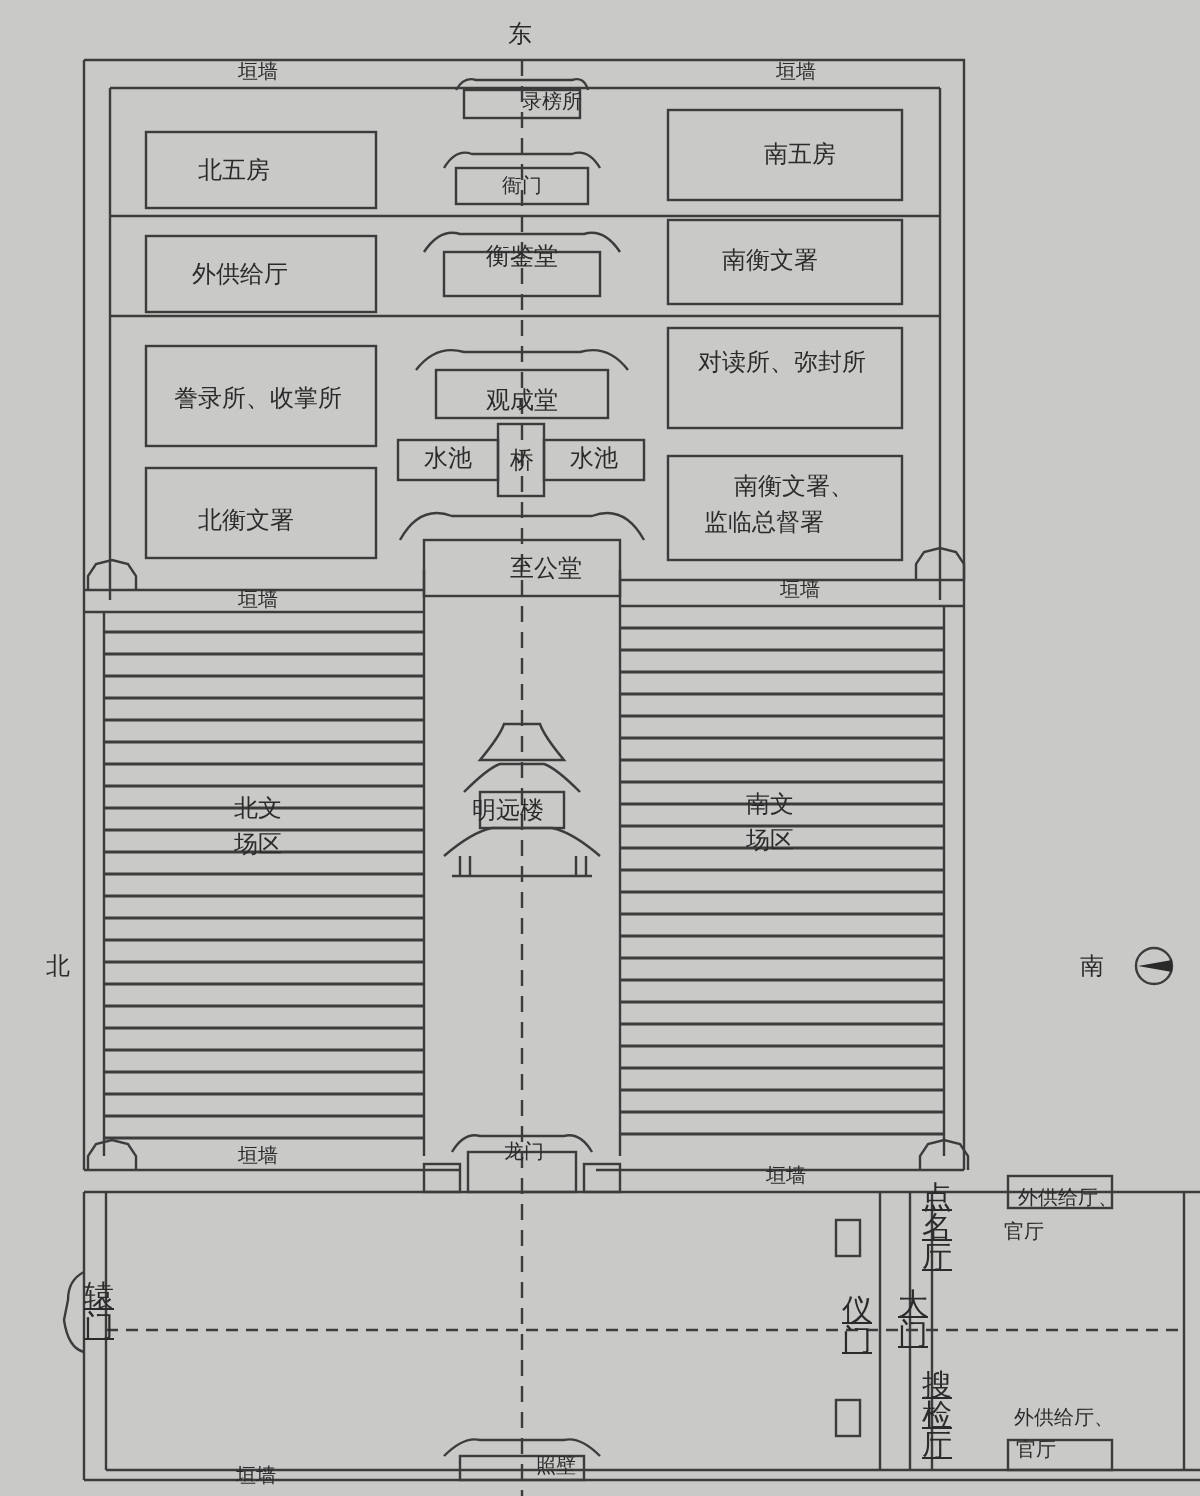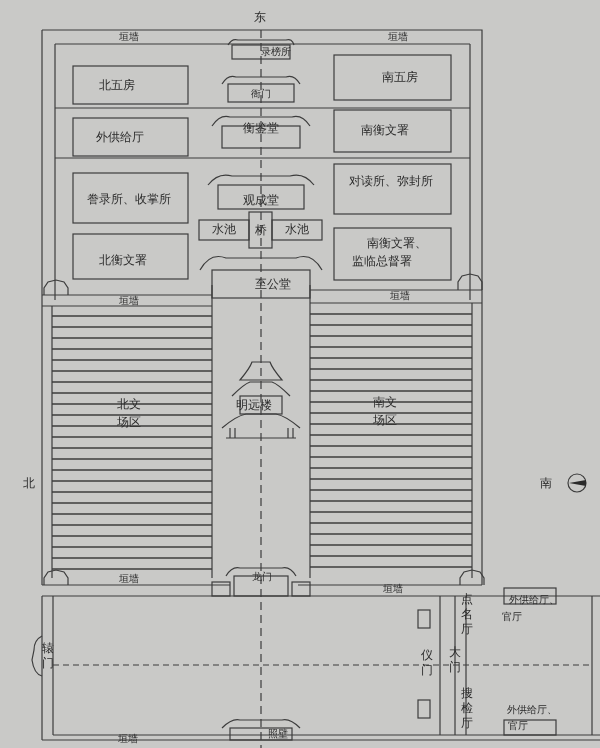--- a/index.html
+++ b/index.html
@@ -2,22 +2,22 @@
 <html><head>
 <meta charset="utf-8">
 <style>
   html, body { margin:0; padding:0; }
   body { width:600px; height:748px; background:#c9c9c7; overflow:hidden; position:relative;
          font-family:"DejaVu Serif", serif; color:#2a2a2a; }
   #stage { position:absolute; left:0; top:0; width:600px; height:748px; }
   svg { position:absolute; left:0; top:0; }
   .lbl { position:absolute; font-size:12px; line-height:14px; white-space:nowrap; color:#2b2b2b;
          transform:translate(-50%,-50%); text-align:center; }
-  .vlbl { position:absolute; font-size:12px; line-height:15px; width:12px; color:#2b2b2b;
-          transform:translate(-50%,-50%); text-align:center; white-space:normal; word-break:break-all; }
+  .vlbl { position:absolute; font-size:15px; line-height:15px; width:12px; color:#2b2b2b;
+          transform:translate(-50%,-50%); text-align:center; white-space:normal; word-break:break-all;text-decoration:underline; }
   .sm { font-size:10px; line-height:12px; }
 </style>
 </head>
 <body>
 
 <div id="stage">
 
 <svg width="600" height="748" viewBox="0 0 600 748">
   <g stroke="#3c3c3c" stroke-width="1.2" fill="none">
 

